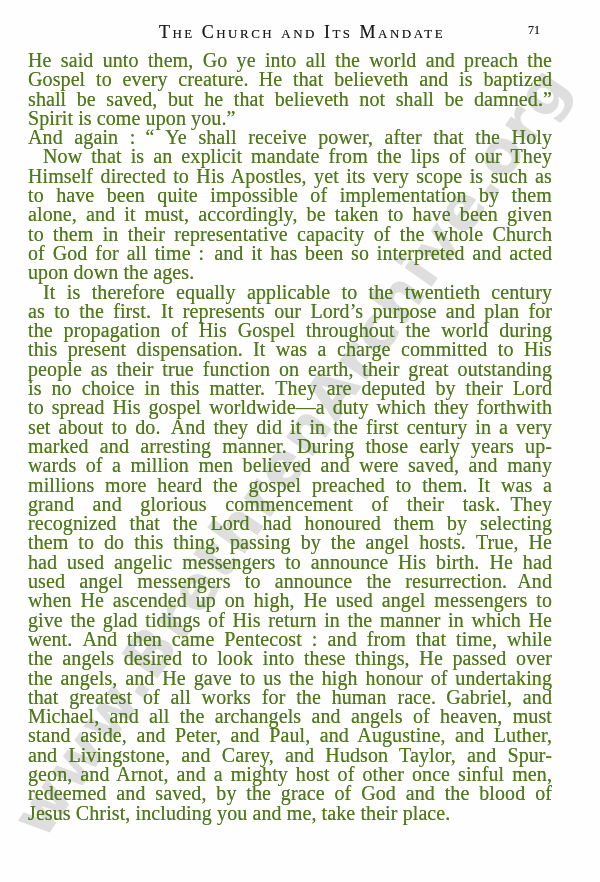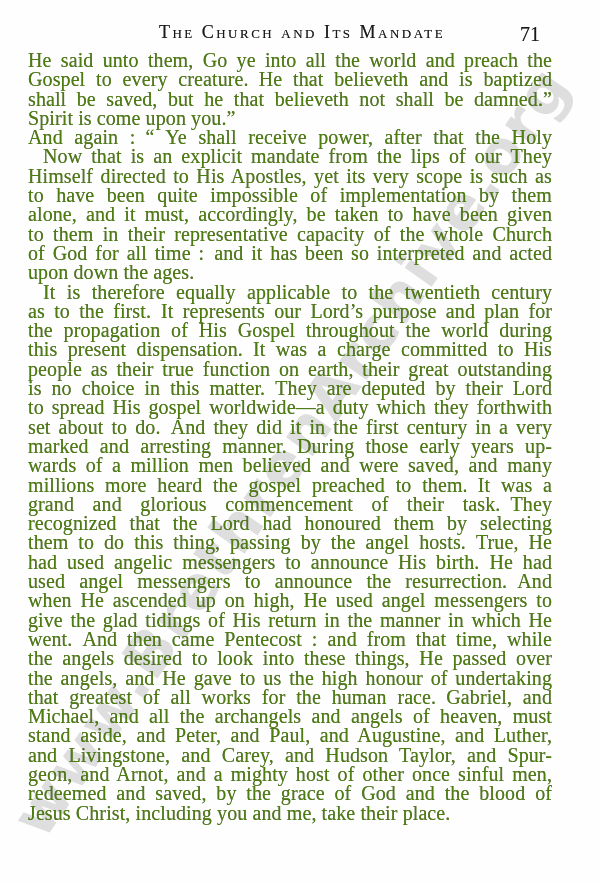--- a/index.html
+++ b/index.html
@@ -44,21 +44,21 @@
     font-variant: small-caps;
     font-size: 18px;
     letter-spacing: 2.5px;
     color: #191919;
     text-shadow: 0 0 0.5px rgba(20,20,20,0.55);
   }
   .page-number {
     position: absolute;
     right: 24px;
     top: 1px;
-    font-size: 20px;
+    font-size: 12px;
     color: #191919;
     text-shadow: 0 0 0.5px rgba(20,20,20,0.55);
   }
   .page-body {
     position: absolute;
     left: 28px;
     top: 51px;
     width: 524px;
     color: #4d7c0f;
     font-size: 20px;

